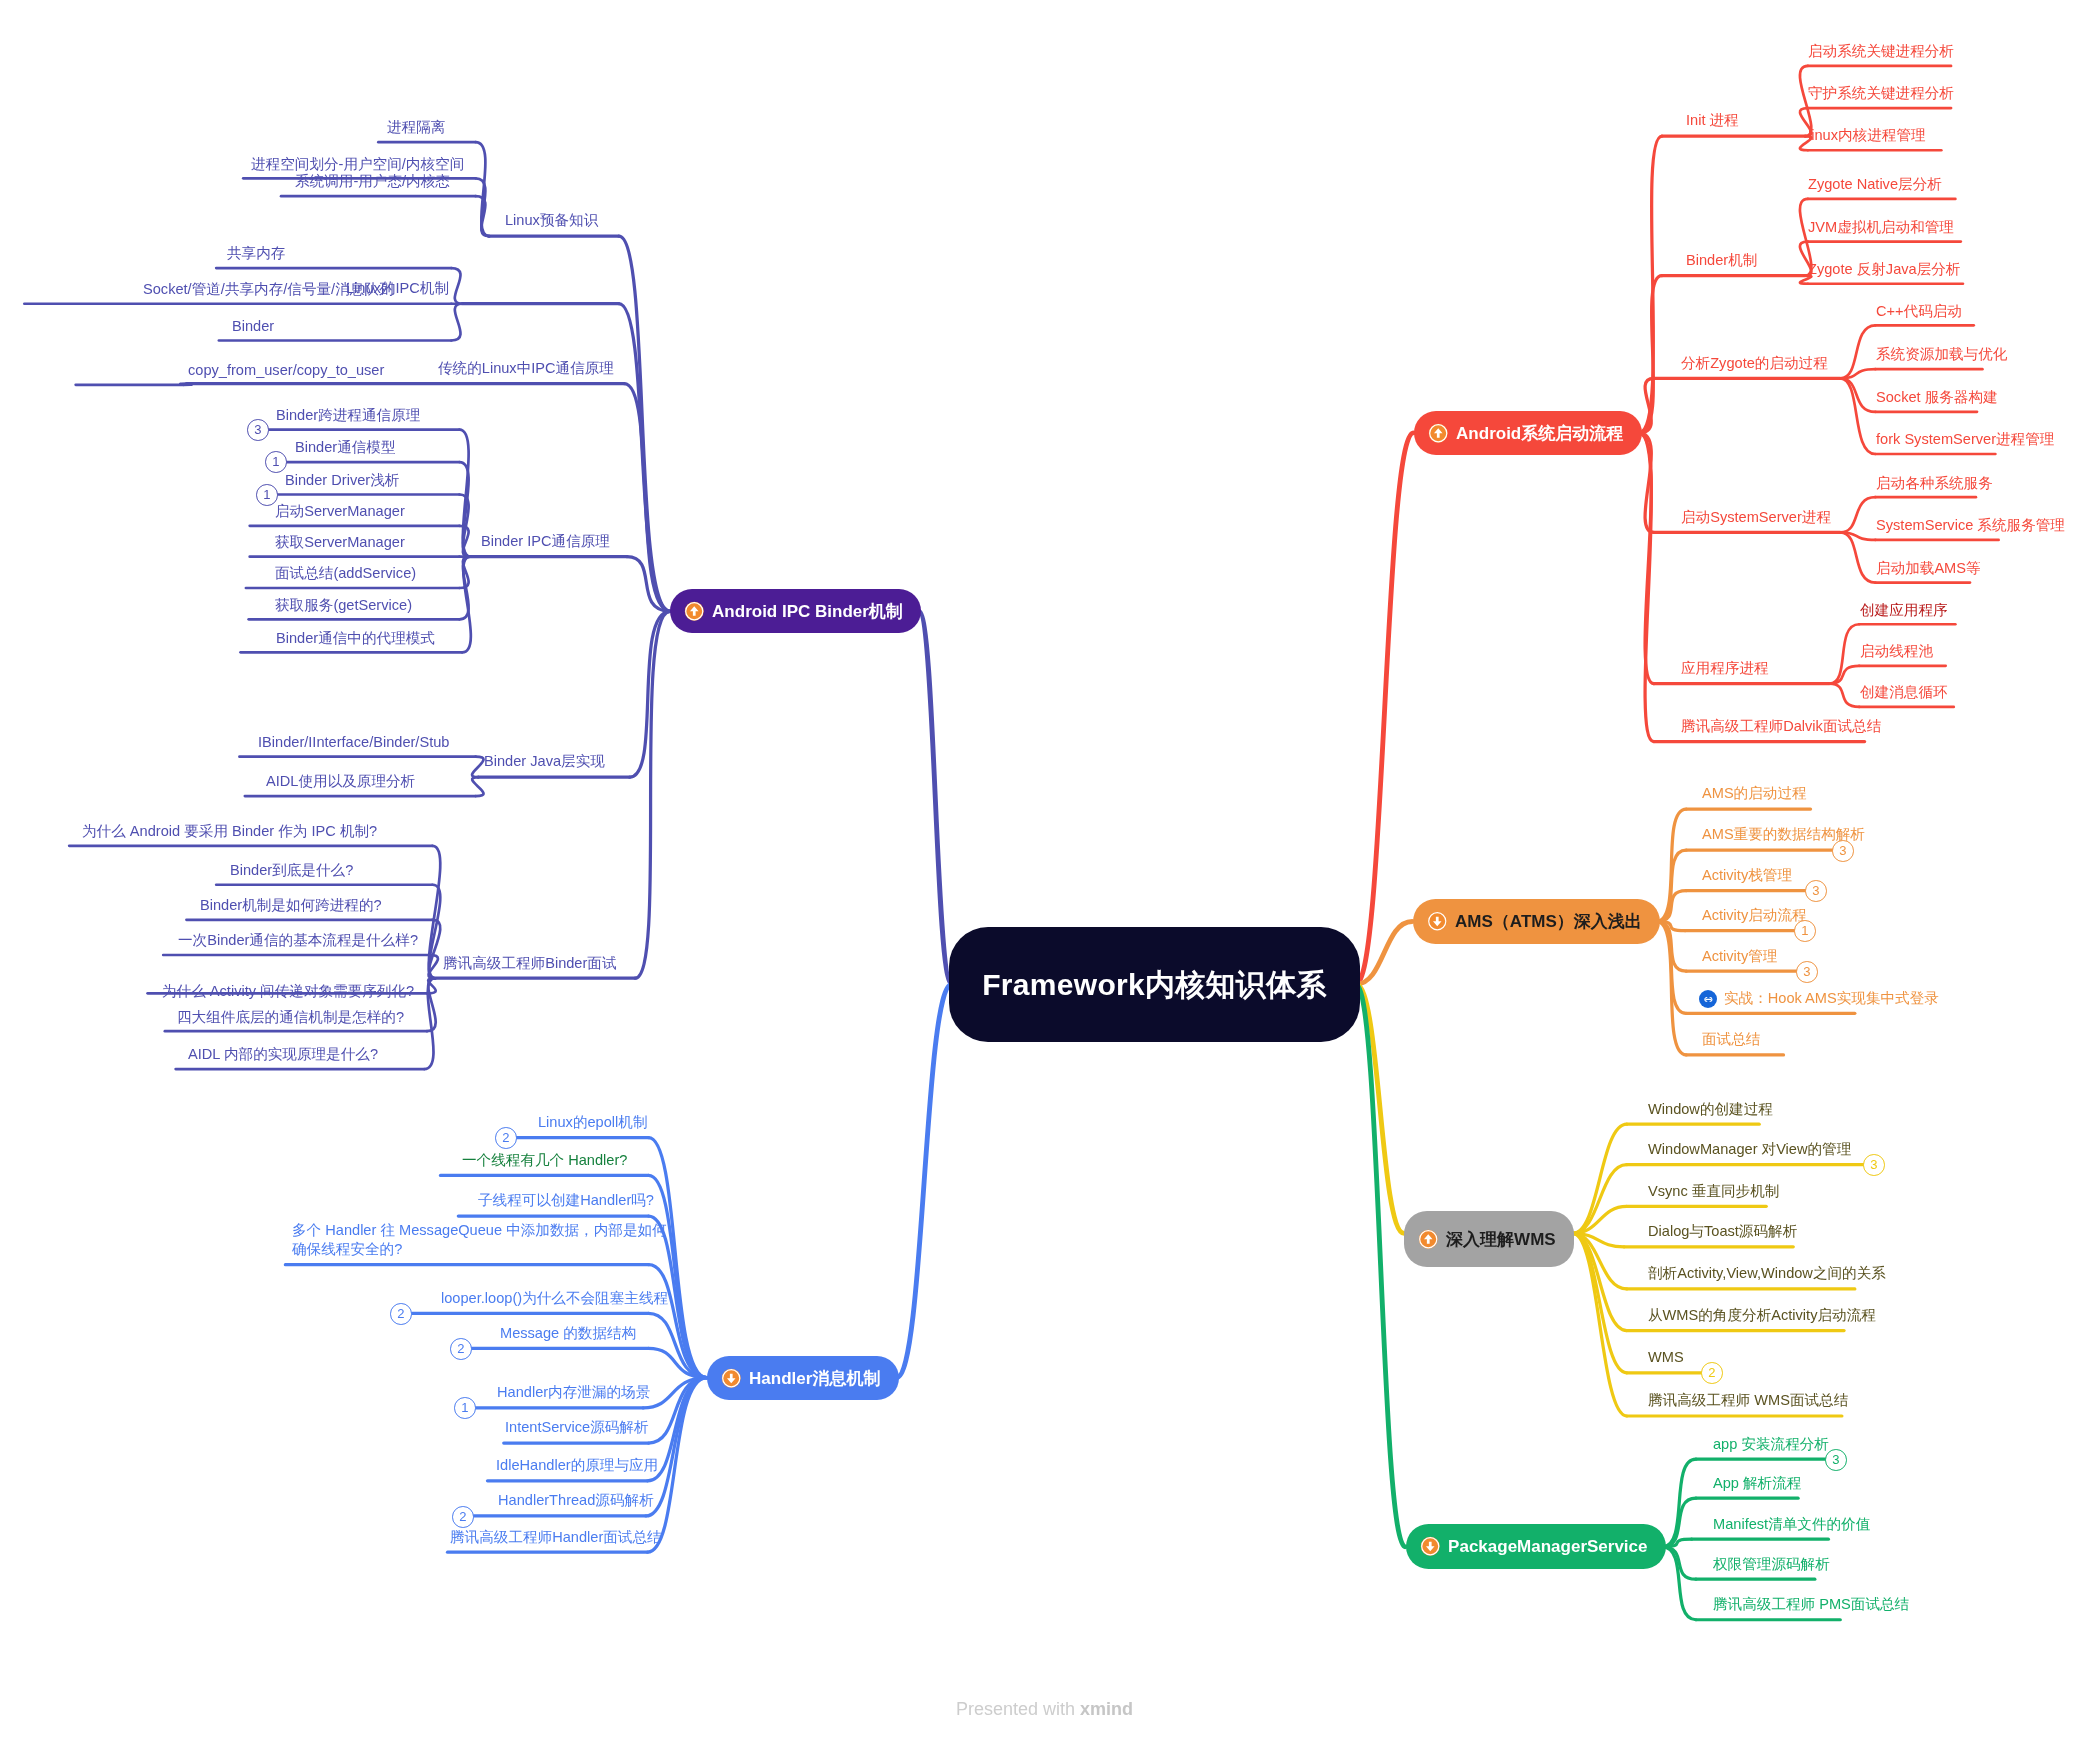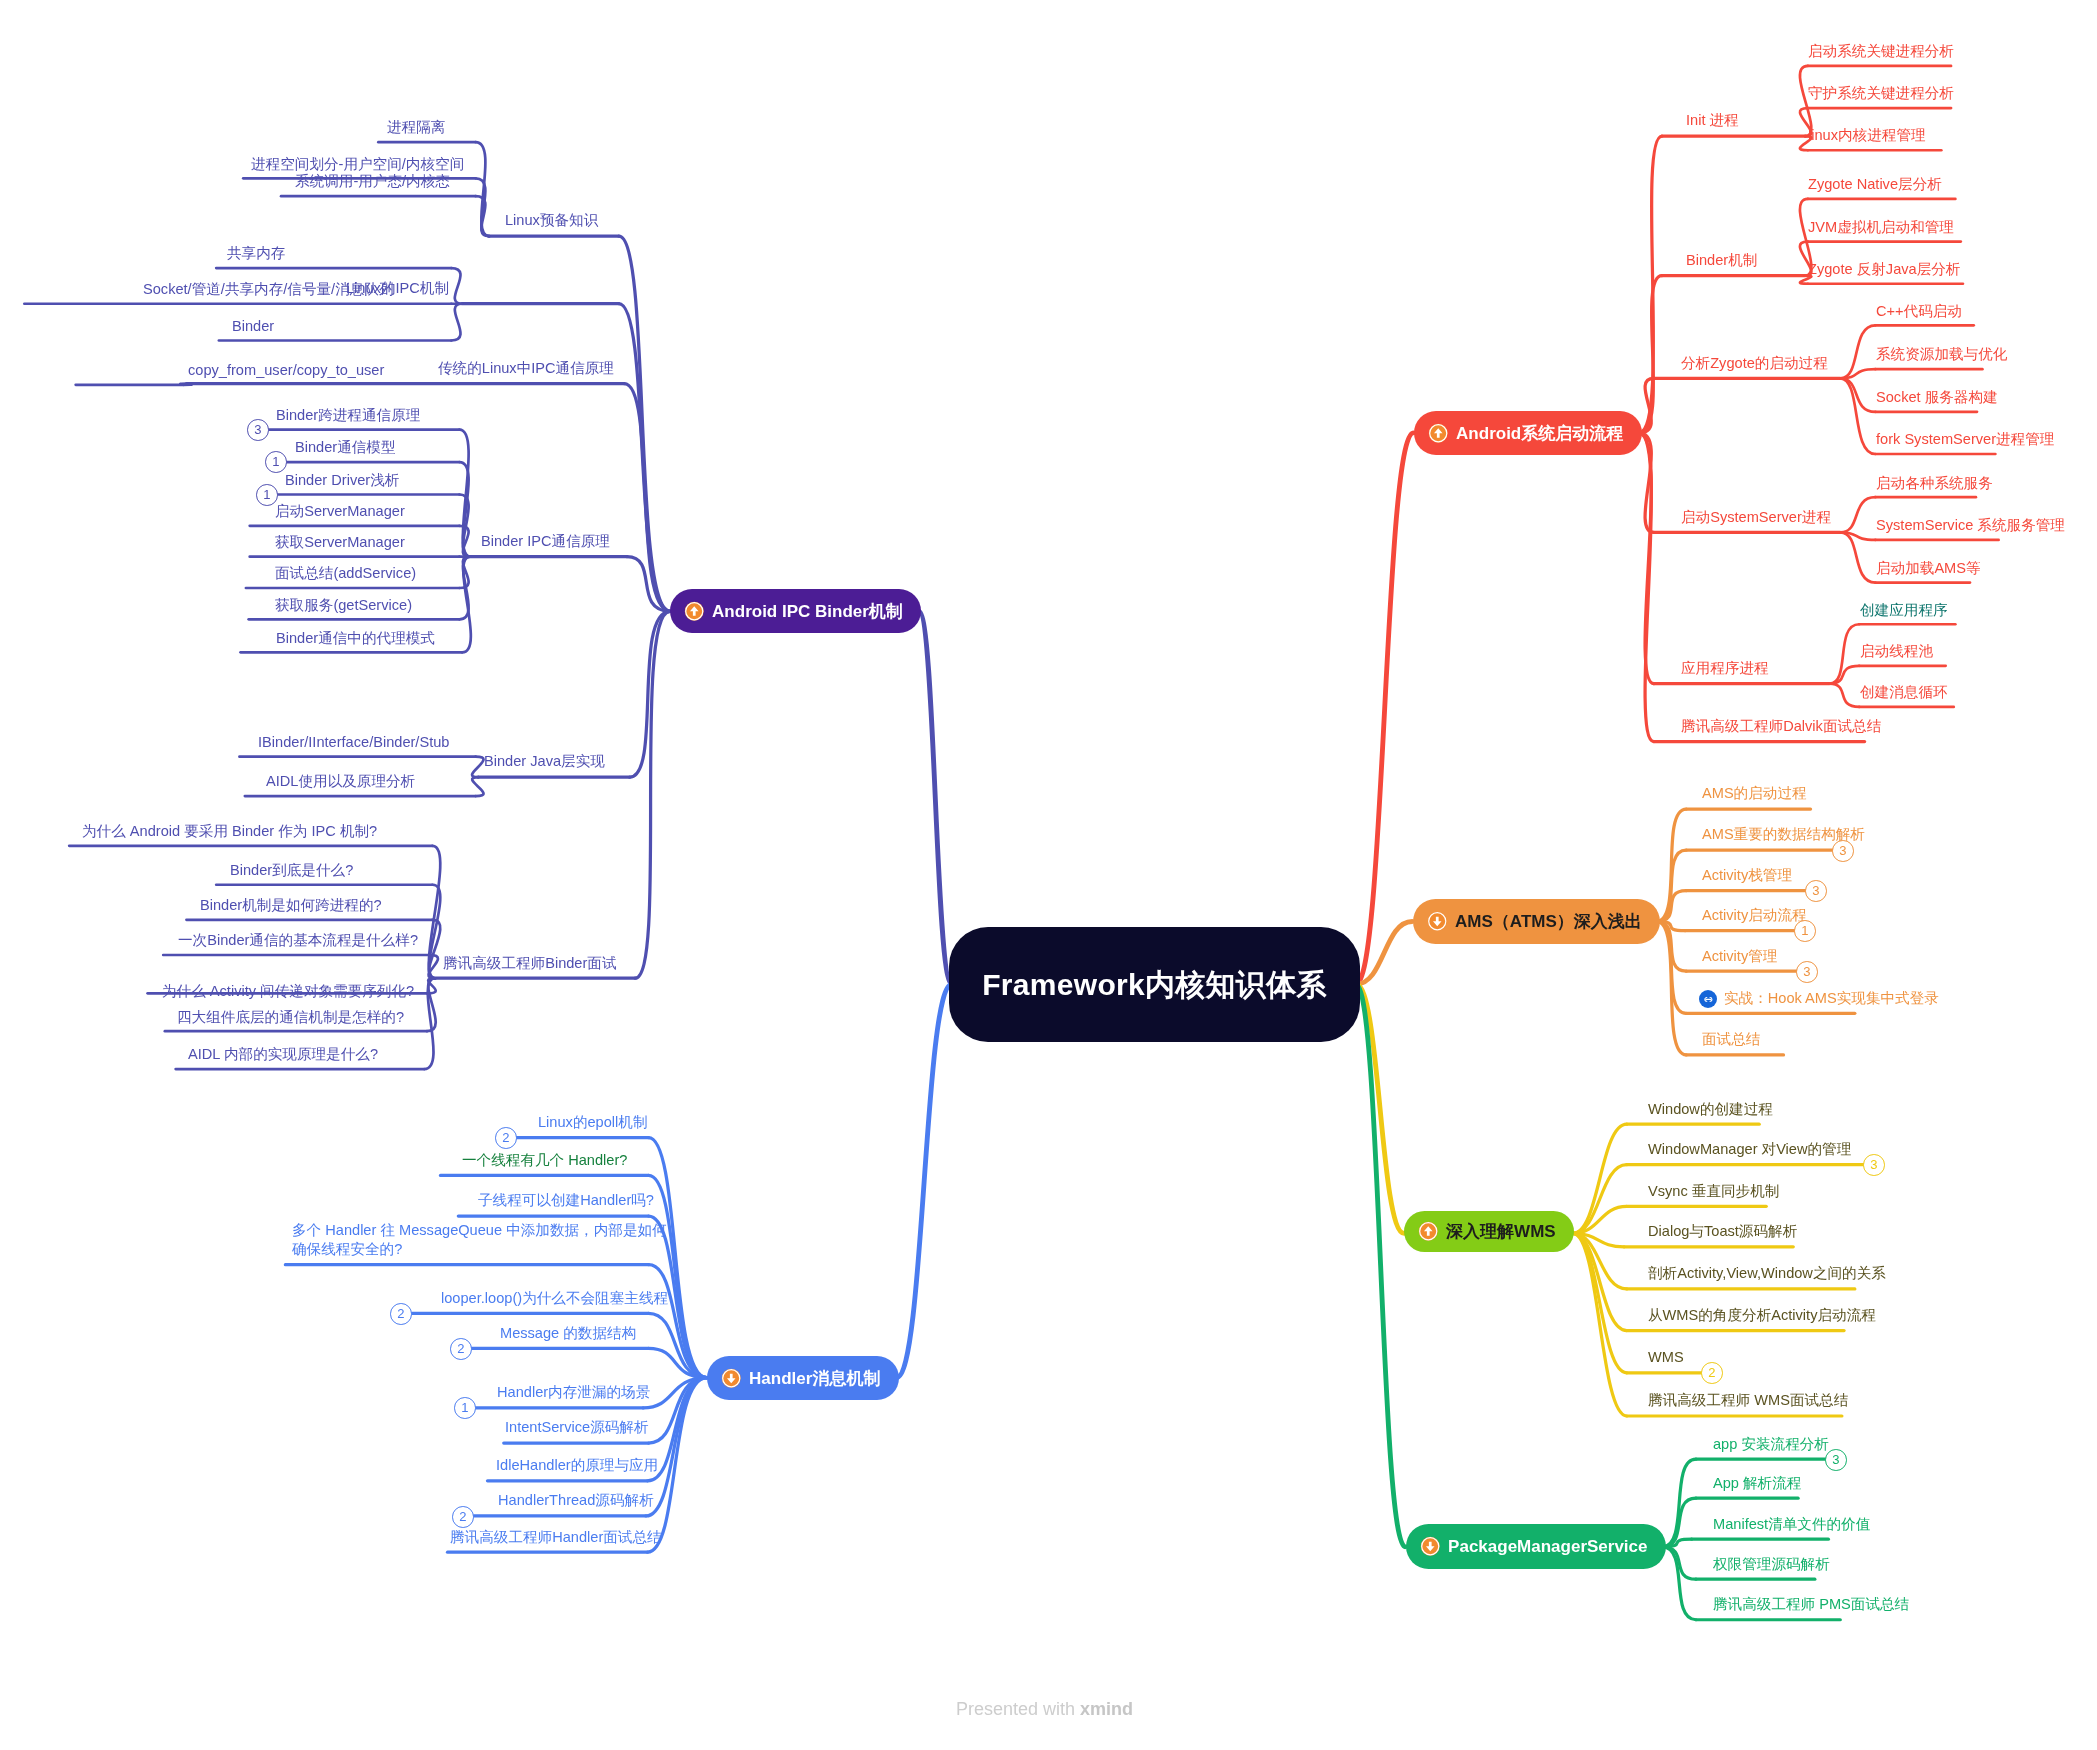--- a/index.html
+++ b/index.html
@@ -299,21 +299,21 @@
     <div class="branch-node" style="left: 1413px; top: 899px; background: rgb(239, 147, 64); color: rgb(29, 29, 29); height: 45px; border-radius: 23px;">
       <span class="pill-icon">
         <svg width="20.5" height="20.5" viewBox="0 0 24 24">
           <circle cx="12" cy="12" r="11" fill="#f28a2e"></circle>
           <circle cx="12" cy="12" r="10" fill="none" stroke="#ffffff" stroke-width="1.4"></circle>
           <path d="M12 17.8 L7 12 L10.4 12 L10.4 6.6 L13.6 6.6 L13.6 12 L17 12 Z" fill="#ffffff"></path>
         </svg>
       </span>
       <span class="bn-label">AMS（ATMS）深入浅出</span>
     </div>
-    <div class="branch-node" style="left: 1404px; top: 1211px; background: #84cc16; color: rgb(29, 29, 29); height: 41px; border-radius: 23px;">
+    <div class="branch-node" style="left: 1404px; top: 1211px; background: #a3a3a3; color: rgb(29, 29, 29); height: 56px; border-radius: 23px;">
       <span class="pill-icon">
         <svg width="20.5" height="20.5" viewBox="0 0 24 24">
           <circle cx="12" cy="12" r="11" fill="#f28a2e"></circle>
           <circle cx="12" cy="12" r="10" fill="none" stroke="#ffffff" stroke-width="1.4"></circle>
           <path d="M12 6.2 L17 12 L13.6 12 L13.6 17.4 L10.4 17.4 L10.4 12 L7 12 Z" fill="#ffffff"></path>
         </svg>
       </span>
       <span class="bn-label">深入理解WMS</span>
     </div>
     <div class="branch-node" style="left: 1406px; top: 1524px; background: rgb(18, 176, 106); color: rgb(255, 255, 255); height: 45px; border-radius: 23px;">
@@ -338,21 +338,21 @@
     <div class="topic" style="left: 1808px; top: 175px; color: rgb(245, 72, 59);">Zygote Native层分析</div>
     <div class="topic" style="left: 1808px; top: 218px; color: rgb(245, 72, 59);">JVM虚拟机启动和管理</div>
     <div class="topic" style="left: 1808px; top: 260px; color: rgb(245, 72, 59);">Zygote 反射Java层分析</div>
     <div class="topic" style="left: 1876px; top: 302px; color: rgb(245, 72, 59);">C++代码启动</div>
     <div class="topic" style="left: 1876px; top: 345px; color: rgb(245, 72, 59);">系统资源加载与优化</div>
     <div class="topic" style="left: 1876px; top: 388px; color: rgb(245, 72, 59);">Socket 服务器构建</div>
     <div class="topic" style="left: 1876px; top: 430px; color: rgb(245, 72, 59);">fork SystemServer进程管理</div>
     <div class="topic" style="left: 1876px; top: 474px; color: rgb(245, 72, 59);">启动各种系统服务</div>
     <div class="topic" style="left: 1876px; top: 516px; color: rgb(245, 72, 59);">SystemService 系统服务管理</div>
     <div class="topic" style="left: 1876px; top: 559px; color: rgb(245, 72, 59);">启动加载AMS等</div>
-    <div class="topic" style="left: 1860px; top: 601px; color: #0f766e;">创建应用程序</div>
+    <div class="topic" style="left: 1860px; top: 601px; color: #b91c1c;">创建应用程序</div>
     <div class="topic" style="left: 1860px; top: 642px; color: rgb(245, 72, 59);">启动线程池</div>
     <div class="topic" style="left: 1860px; top: 683px; color: rgb(245, 72, 59);">创建消息循环</div>
     <div class="topic" style="left: 1702px; top: 784px; color: rgb(239, 147, 64);">AMS的启动过程</div>
     <div class="topic" style="left: 1702px; top: 825px; color: rgb(239, 147, 64);">AMS重要的数据结构解析</div>
     <div class="badge" style="left: 1832px; top: 840px; border-color: rgb(239, 147, 64); color: rgb(239, 147, 64);">3</div>
     <div class="topic" style="left: 1702px; top: 866px; color: rgb(239, 147, 64);">Activity栈管理</div>
     <div class="badge" style="left: 1805px; top: 880px; border-color: rgb(239, 147, 64); color: rgb(239, 147, 64);">3</div>
     <div class="topic" style="left: 1702px; top: 906px; color: rgb(239, 147, 64);">Activity启动流程</div>
     <div class="badge" style="left: 1794px; top: 920px; border-color: rgb(239, 147, 64); color: rgb(239, 147, 64);">1</div>
     <div class="topic" style="left: 1702px; top: 947px; color: rgb(239, 147, 64);">Activity管理</div>

